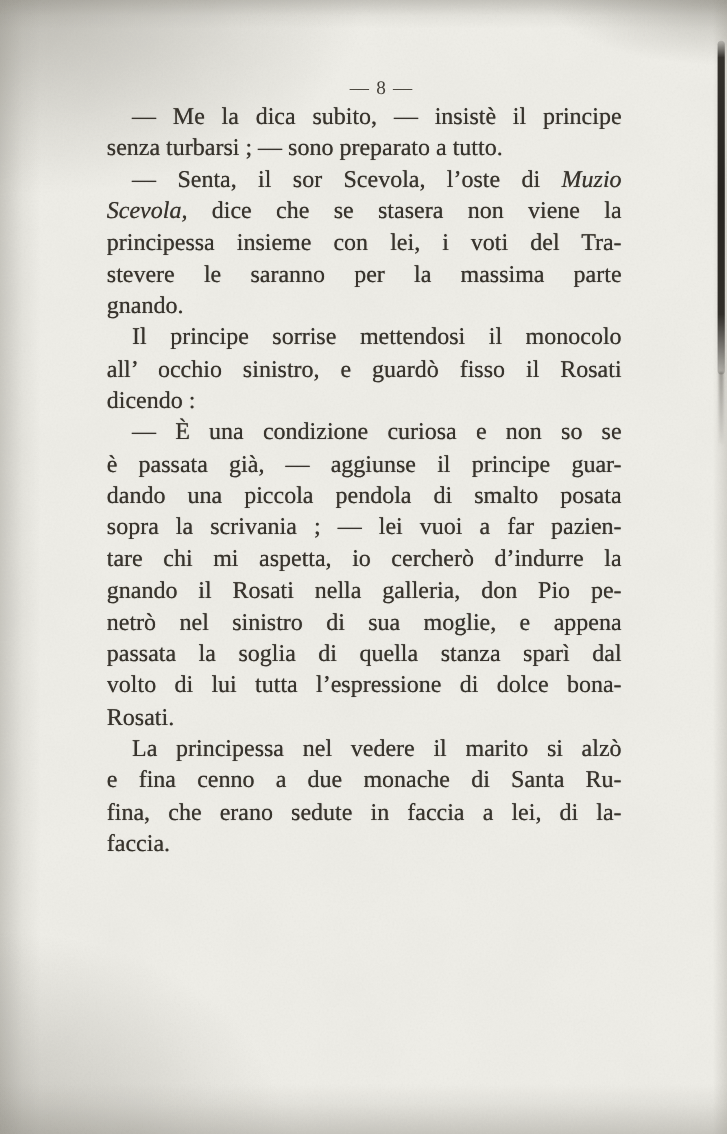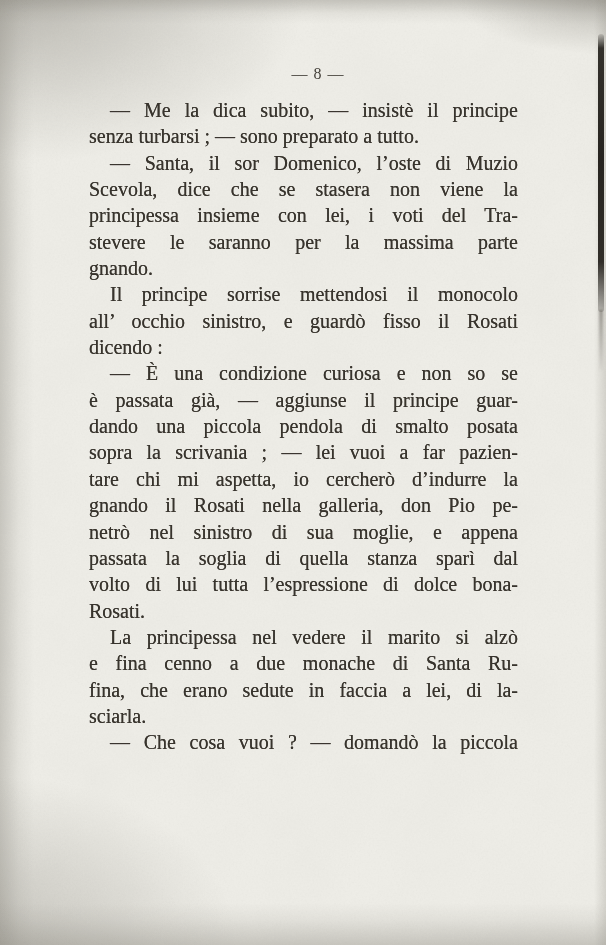--- a/index.html
+++ b/index.html
@@ -13,30 +13,30 @@
   
   .folio{
     position:absolute;top:65px;left:30px;right:0;
     text-align:center;
     font-size:16px;
     letter-spacing:1px;
     color:#45413a;
   }
   .textblock{
     position:absolute;
-    left:89px;top:97px;width:429px;
+    left:89px;top:84px;width:429px;
     font-size:20px;
     line-height:26.35px;
     color:#38342d;
     text-shadow:0 0 0.6px rgba(56,52,45,0.85);
   }
   .line{height:26.35px;overflow:hidden;}
   .line.j{text-align:justify;text-align-last:justify;}
   .line.ind{text-indent:21px;}
-  .it{}
+  .it{font-style:italic;}
   
   .shade{position:absolute;pointer-events:none;}
   .shade-top{left:0;top:0;width:100%;height:24px;
     background:linear-gradient(to bottom, rgba(138,135,126,0.40), rgba(138,135,126,0.10) 55%, rgba(138,135,126,0));}
   .shade-topleft{left:0;top:0;width:300px;height:160px;
     background:radial-gradient(ellipse at 5% 0%, rgba(128,125,116,0.45), rgba(128,125,116,0.15) 45%, rgba(128,125,116,0) 72%);}
   .shade-topright{right:0;top:0;width:150px;height:55px;
     background:radial-gradient(ellipse at 100% 0%, rgba(122,119,110,0.40), rgba(122,119,110,0) 70%);}
   .shade-left{left:0;top:0;width:34px;height:100%;
     background:linear-gradient(to right, rgba(142,139,130,0.38), rgba(142,139,130,0.10) 55%, rgba(142,139,130,0));}
@@ -74,43 +74,42 @@
   <div class="shade shade-bottomleft"></div>
   <div class="shade shade-bottom"></div>
   <div class="edge-strip"></div>
   <div class="edge-strip-tail"></div>
 
   <div class="folio" style="color: rgb(69, 65, 58);">— 8 —</div>
 
   <div class="textblock" style="color: rgb(56, 52, 45);">
       <div class="line j ind"><span>— Me la dica subito, — insistè il principe</span></div>
       <div class="line"><span>senza turbarsi ; — sono preparato a tutto.</span></div>
-      <div class="line j ind"><span>— Santa, il sor Domenico, l’oste di </span><span class="it">Muzio</span></div>
+      <div class="line j ind"><span>— Senta, il sor Scevola, l’oste di </span><span class="it">Muzio</span></div>
       <div class="line j"><span class="it">Scevola,</span><span> dice che se stasera non viene la</span></div>
       <div class="line j"><span>principessa insieme con lei, i voti del Tra-</span></div>
       <div class="line j"><span>stevere le saranno per la massima parte</span></div>
       <div class="line"><span>gnando.</span></div>
       <div class="line j ind"><span>Il principe sorrise mettendosi il monocolo</span></div>
       <div class="line j"><span>all’ occhio sinistro, e guardò fisso il Rosati</span></div>
       <div class="line"><span>dicendo :</span></div>
       <div class="line j ind"><span>— È una condizione curiosa e non so se</span></div>
       <div class="line j"><span>è passata già, — aggiunse il principe guar-</span></div>
       <div class="line j"><span>dando una piccola pendola di smalto posata</span></div>
       <div class="line j"><span>sopra la scrivania ; — lei vuoi a far pazien-</span></div>
       <div class="line j"><span>tare chi mi aspetta, io cercherò d’indurre la</span></div>
       <div class="line j"><span>gnando il Rosati nella galleria, don Pio pe-</span></div>
       <div class="line j"><span>netrò nel sinistro di sua moglie, e appena</span></div>
       <div class="line j"><span>passata la soglia di quella stanza sparì dal</span></div>
       <div class="line j"><span>volto di lui tutta l’espressione di dolce bona-</span></div>
       <div class="line"><span>Rosati.</span></div>
       <div class="line j ind"><span>La principessa nel vedere il marito si alzò</span></div>
       <div class="line j"><span>e fina cenno a due monache di Santa Ru-</span></div>
       <div class="line j"><span>fina, che erano sedute in faccia a lei, di la-</span></div>
-      <div class="line"><span>sciarla.</span></div>
-      <div class="line j ind"><span>— Che cosa vuoi ? — domandò la piccola</span></div>
+      <div class="line"><span>faccia.</span></div>
     </div>
 
   <svg class="grain" width="606" height="945" xmlns="http://www.w3.org/2000/svg">
     <defs>
       <filter id="fineNoise" x="0" y="0" width="100%" height="100%">
         <feTurbulence type="fractalNoise" baseFrequency="0.55" numOctaves="2" seed="11"></feTurbulence>
         <feColorMatrix type="saturate" values="0"></feColorMatrix>
         <feComponentTransfer>
             <feFuncA type="linear" slope="0.10" intercept="0"></feFuncA>
           </feComponentTransfer>

